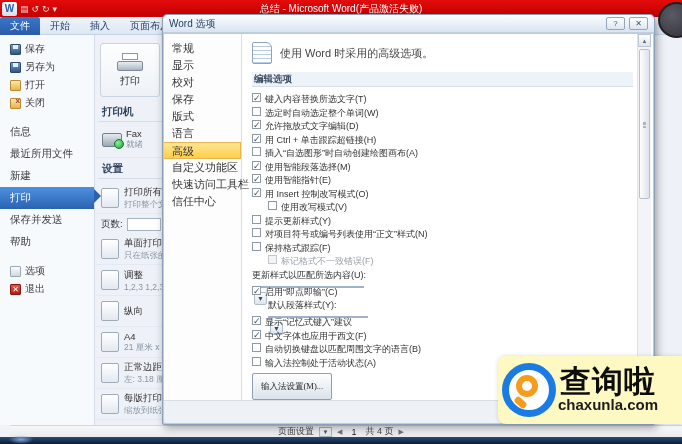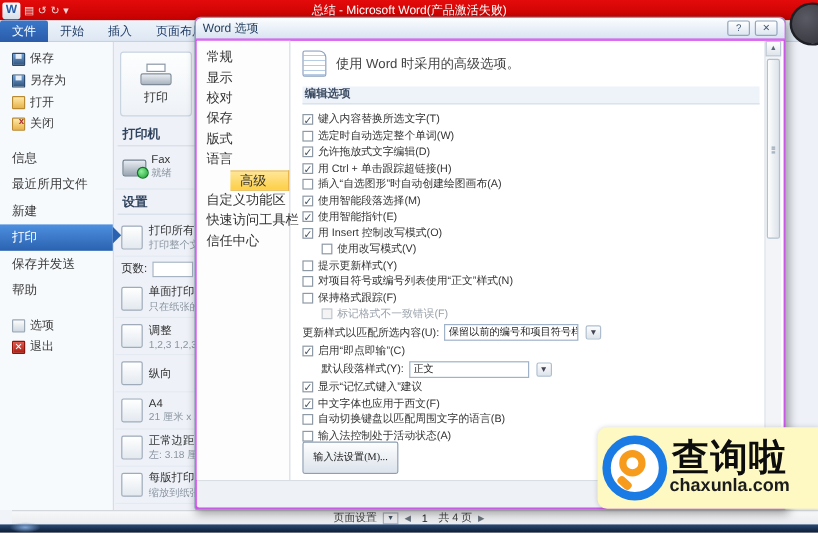--- a/index.html
+++ b/index.html
@@ -63,48 +63,48 @@
     border-bottom:1px solid #e4eaf2; white-space:nowrap; }
   .pr-ico { width:18px; height:20px; background:linear-gradient(#ffffff,#e3e9f0); border:1px solid #9fabb9;
     border-radius:2px; flex:0 0 18px; }
   .pr-l1 { font-size:9.5px; color:#333; }
   .pr-l2 { font-size:8.5px; color:#8a94a0; }
   .pages-row { display:flex; align-items:center; gap:4px; height:20px; padding-left:5px; }
   .pages-input { width:34px; height:13px; border:1px solid #a7b4c4; background:#fff; }
 
   
   .dialog { position:absolute; left:162px; top:14px; width:493px; height:411px; z-index:3;
-    background:#d946ef; border:1px solid #8ba0b9; border-radius:5px 5px 2px 2px;
+    background:#f0abfc; border:1px solid #8ba0b9; border-radius:5px 5px 2px 2px;
     box-shadow:2px 3px 8px rgba(0,0,0,.35); }
   .dlg-title { height:18px; background:linear-gradient(#fbfdff,#d9e4f1); border-bottom:1px solid #c0cedd;
     border-radius:5px 5px 0 0; display:flex; align-items:center; padding:0 6px; }
   .dlg-title-text { color:#1e395b; font-size:10px; }
   .dlg-btns { margin-left:auto; display:flex; gap:4px; }
   .dlg-btn { width:19px; height:13px; border:1px solid #93a6bc; border-radius:2px;
     background:linear-gradient(#fff,#dde6f0); font-size:8px; color:#44576e; text-align:center; line-height:12px; }
   .dlg-body { position:absolute; left:1px; right:1px; top:19px; bottom:24px; background:#fff; display:flex; }
   .dlg-nav { width:78px; border-right:1px solid #d8dee5; padding-top:6px; background:#fdfdfd; }
   .nav-item { height:17px; line-height:17px; padding-left:8px; font-size:11px; color:#333; white-space:nowrap; }
-  .nav-item.selected { background:linear-gradient(#ffe697,#fccf47); border:1px solid #e8b64c; border-left:none;margin-left:28px; }
+  .nav-item.selected { background:linear-gradient(#ffe697,#fccf47); border:1px solid #e8b64c; border-left:none; }
   .dlg-content { position:relative; flex:1; padding:6px 20px 0 10px; overflow:hidden; }
   .adv-header { display:flex; align-items:center; gap:8px; height:26px; margin-bottom:6px; }
   .doc-ico { width:20px; height:22px; border:1px solid #8fa3c0; border-radius:2px 6px 2px 2px;
     background:repeating-linear-gradient(#ffffff 0 3px,#b9cce6 3px 4px); }
   .adv-header-text { font-size:11px; color:#444; }
   .section-bar { background:#eef3fa; border-bottom:1px solid #d4dfeb; font-weight:bold; color:#3c4c63;
     font-size:9.5px; height:15px; line-height:14px; padding-left:2px; margin-bottom:6px; }
-  .row { display:flex; align-items:center; height:13.5px; gap:4px; }
+  .row { display:flex; height:13.5px; gap:4px; }
   .row.indent { padding-left:16px; }
   .cb { width:9px; height:9px; border:1px solid #8e99a6; background:#fff; flex:0 0 9px;
     font-size:9px; line-height:8px; color:#41505f; text-align:center; }
   .cb.checked::before { content:attr(data-g); }
   .row.disabled .cb { border-color:#c2c8cf; background:#f4f4f4; }
   .row.disabled .lbl { color:#9aa2ab; }
   .lbl { font-size:9px; color:#333; white-space:nowrap; }
-  .row.dd { height:17px; }
+  .row.dd { height:17px;flex-direction:column; }
   .field { display:flex; align-items:center; border:1px solid #9fb2c8; background:#fff; height:14px;
     padding-left:3px; font-size:8.5px; color:#222; white-space:nowrap; overflow:hidden; }
   .field .val { flex:1; overflow:hidden; }
   .dd-arrow { width:13px; height:12px; margin-left:2px; border:1px solid #aebdcd; border-radius:2px;
     background:linear-gradient(#fdfdfd,#dde4ec); font-size:7px; color:#445; text-align:center; line-height:11px; flex:0 0 13px; }
   .row.btn-row { height:16px; margin-top:3px; }
   .push-btn { height:27px; border:1px solid #8e9fb3; border-radius:2px; background:linear-gradient(#fdfdfd,#dce3ec);
     font-size:8.5px; color:#222; padding:0 8px; font-family:Liberation Serif, serif; }
   .dlg-footer { position:absolute; left:1px; right:1px; bottom:1px; height:23px; background:#eef1f5;
     border-top:1px solid #d9dee4; border-radius:0 0 2px 2px; }

